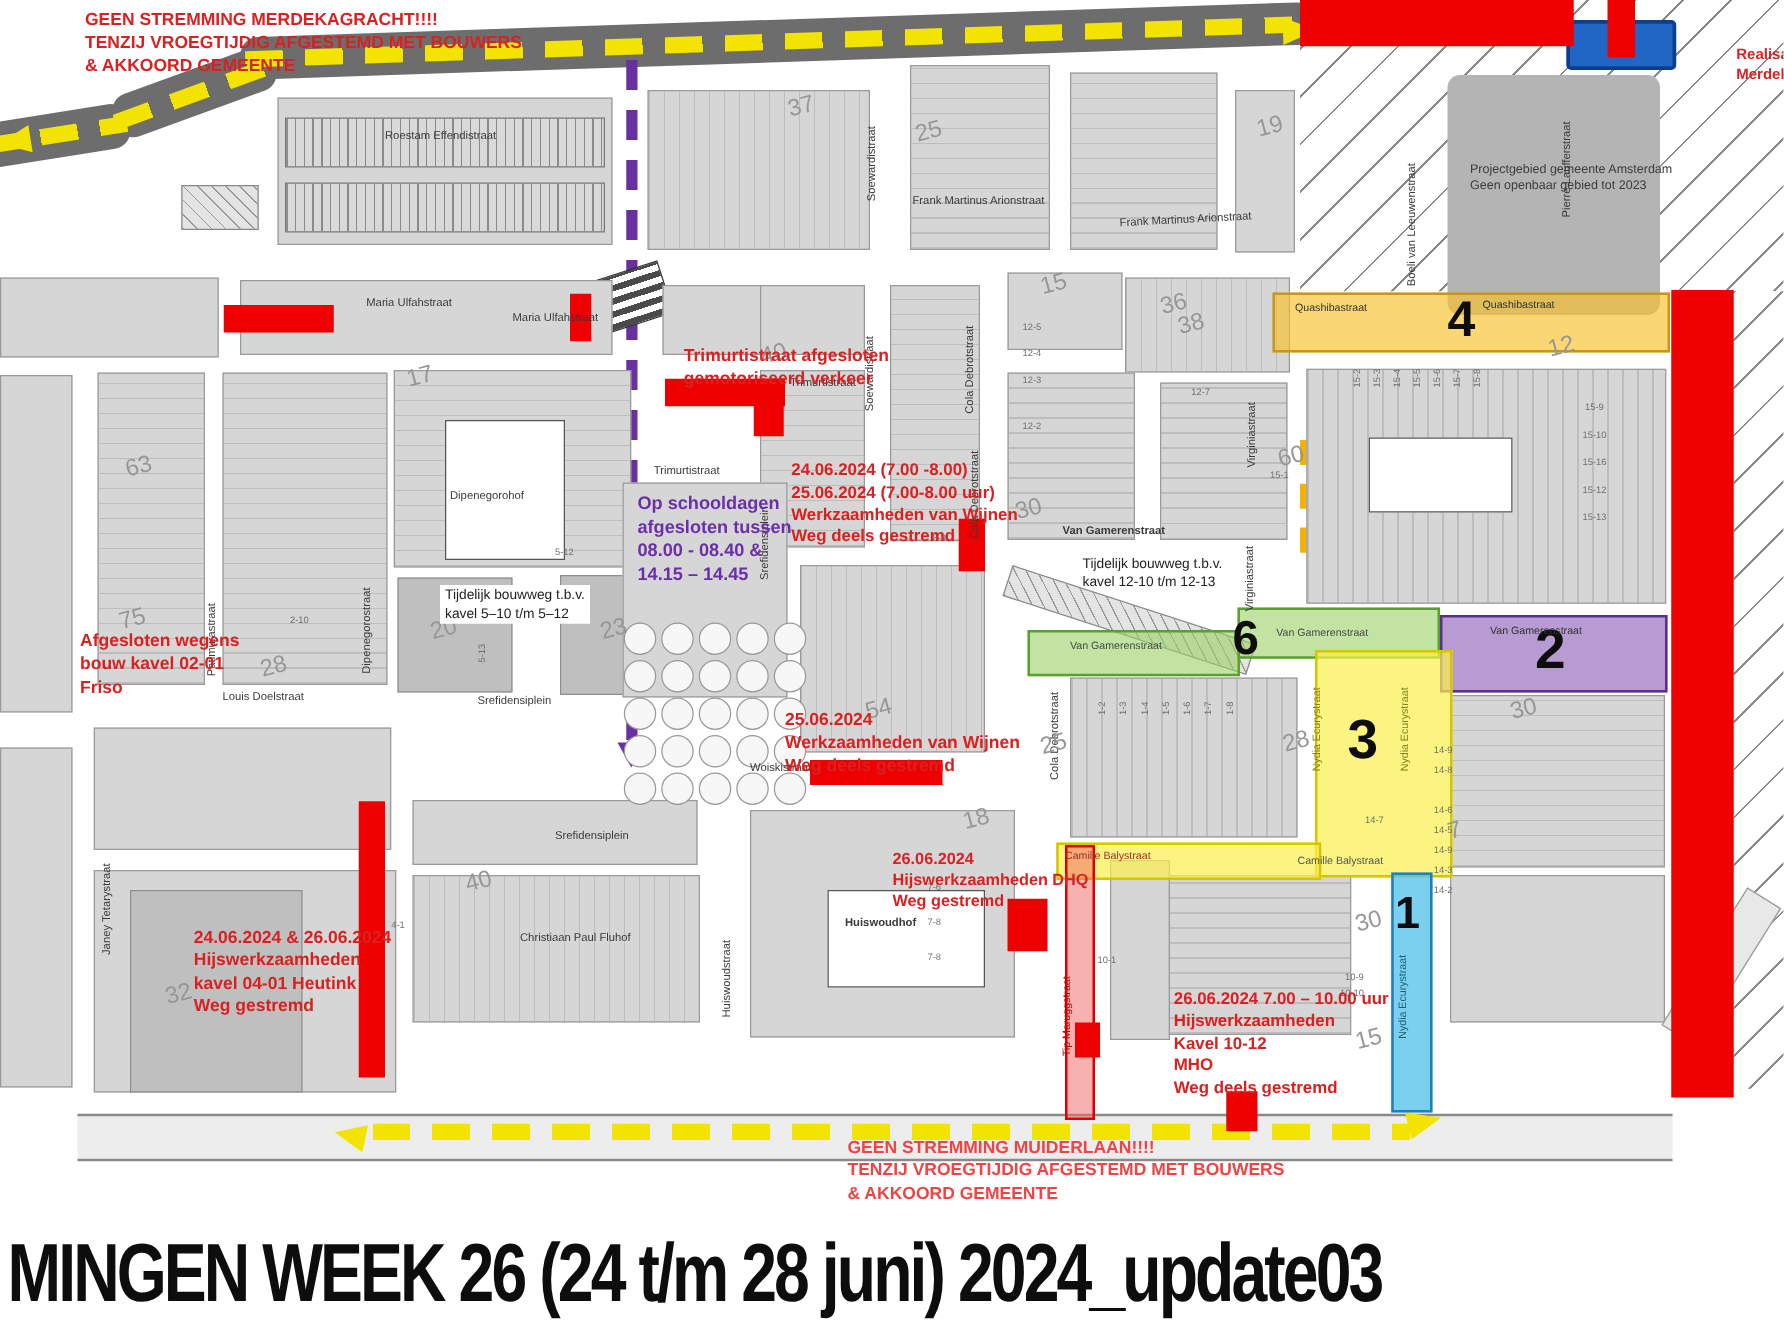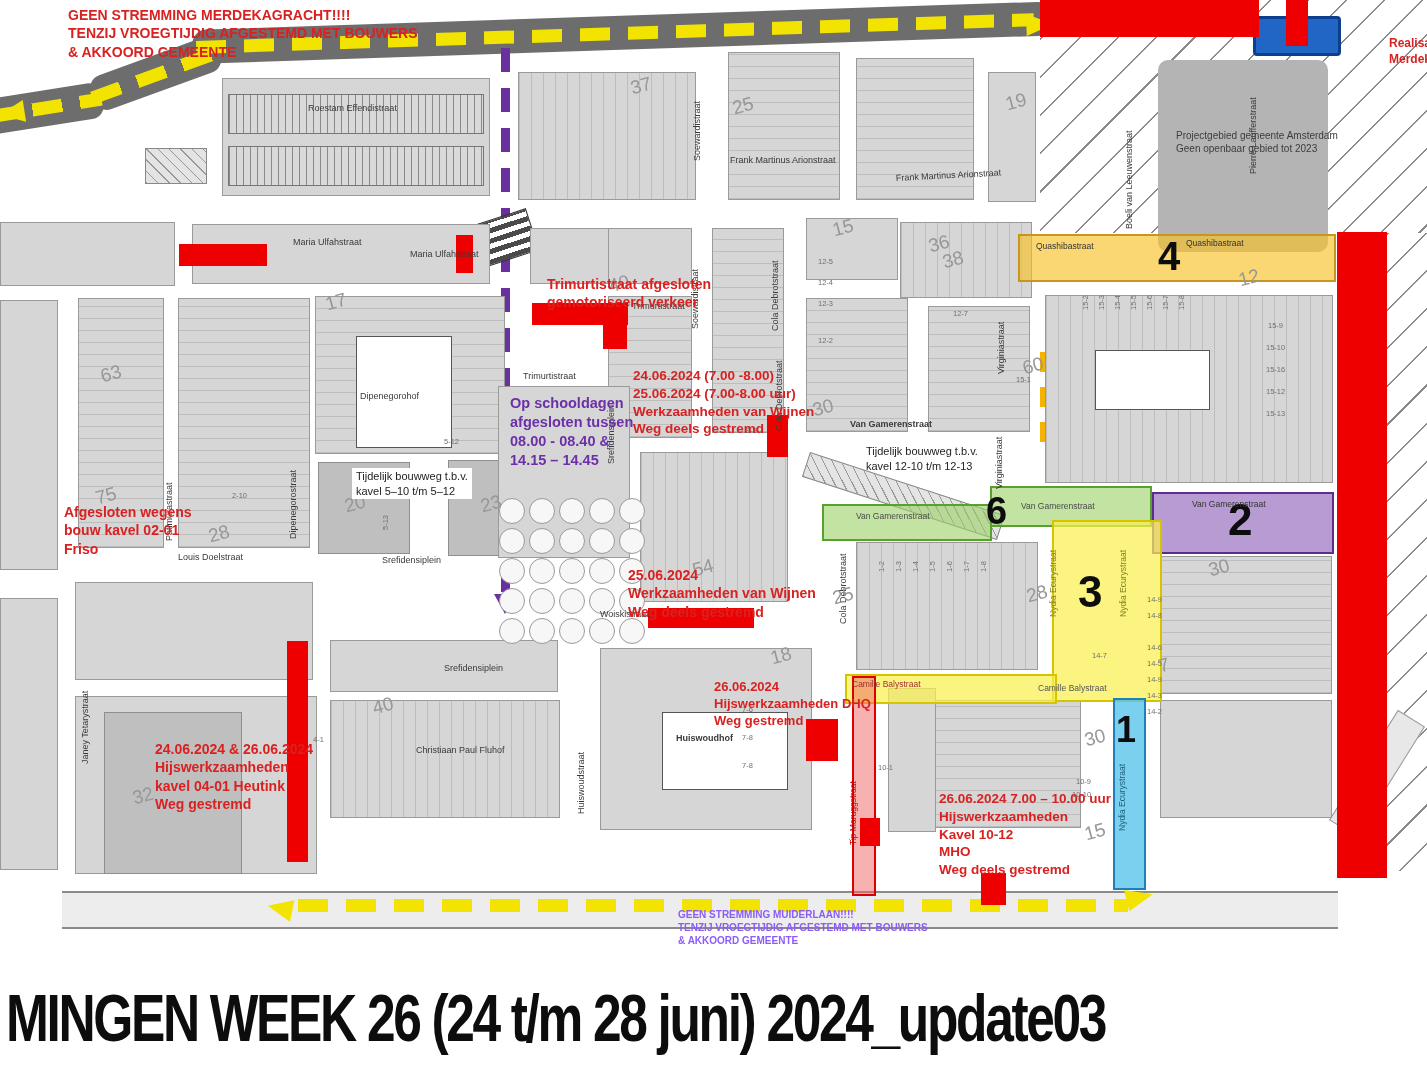--- a/index.html
+++ b/index.html
@@ -310,21 +310,21 @@
 kavel 04-01 Heutink
 Weg gestremd</div>
     <div class="note" style="left: 714px; top: 678px; font-size: 13px; color: rgb(217, 33, 33); font-weight: bold; background: transparent; padding: 0px;">26.06.2024
 Hijswerkzaamheden DHQ
 Weg gestremd</div>
     <div class="note" style="left: 939px; top: 790px; font-size: 13.5px; color: rgb(217, 33, 33); font-weight: bold; background: transparent; padding: 0px;">26.06.2024 7.00 – 10.00 uur
 Hijswerkzaamheden
 Kavel 10-12
 MHO
 Weg deels gestremd</div>
-    <div class="note" style="left: 678px; top: 908px; font-size: 10px; color: #8b5cf6; font-weight: bold; background: transparent; padding: 0px;">GEEN STREMMING MUIDERLAAN!!!!
+    <div class="note" style="left: 678px; top: 908px; font-size: 14px; color: #ef4444; font-weight: bold; background: transparent; padding: 0px;">GEEN STREMMING MUIDERLAAN!!!!
 TENZIJ VROEGTIJDIG AFGESTEMD MET BOUWERS
 &amp; AKKOORD GEMEENTE</div>
     <div class="note" style="left: 1389px; top: 36px; font-size: 12px; color: rgb(217, 33, 33); font-weight: bold; background: transparent; padding: 0px;">Realisatie t
 Merdekagr</div>
     <div class="note" style="left: 1176px; top: 129px; font-size: 10px; color: rgb(60, 60, 60); font-weight: normal; background: transparent; padding: 0px;">Projectgebied gemeente Amsterdam
 Geen openbaar gebied tot 2023</div>
     <div class="note" style="left: 352px; top: 468px; font-size: 11px; color: rgb(34, 34, 34); font-weight: normal; background: rgb(255, 255, 255); padding: 1px 4px;">Tijdelijk bouwweg t.b.v.
 kavel 5–10 t/m 5–12</div>
     <div class="note" style="left: 866px; top: 444px; font-size: 11px; color: rgb(34, 34, 34); font-weight: normal; background: transparent; padding: 0px;">Tijdelijk bouwweg t.b.v.
 kavel 12-10 t/m 12-13</div>

